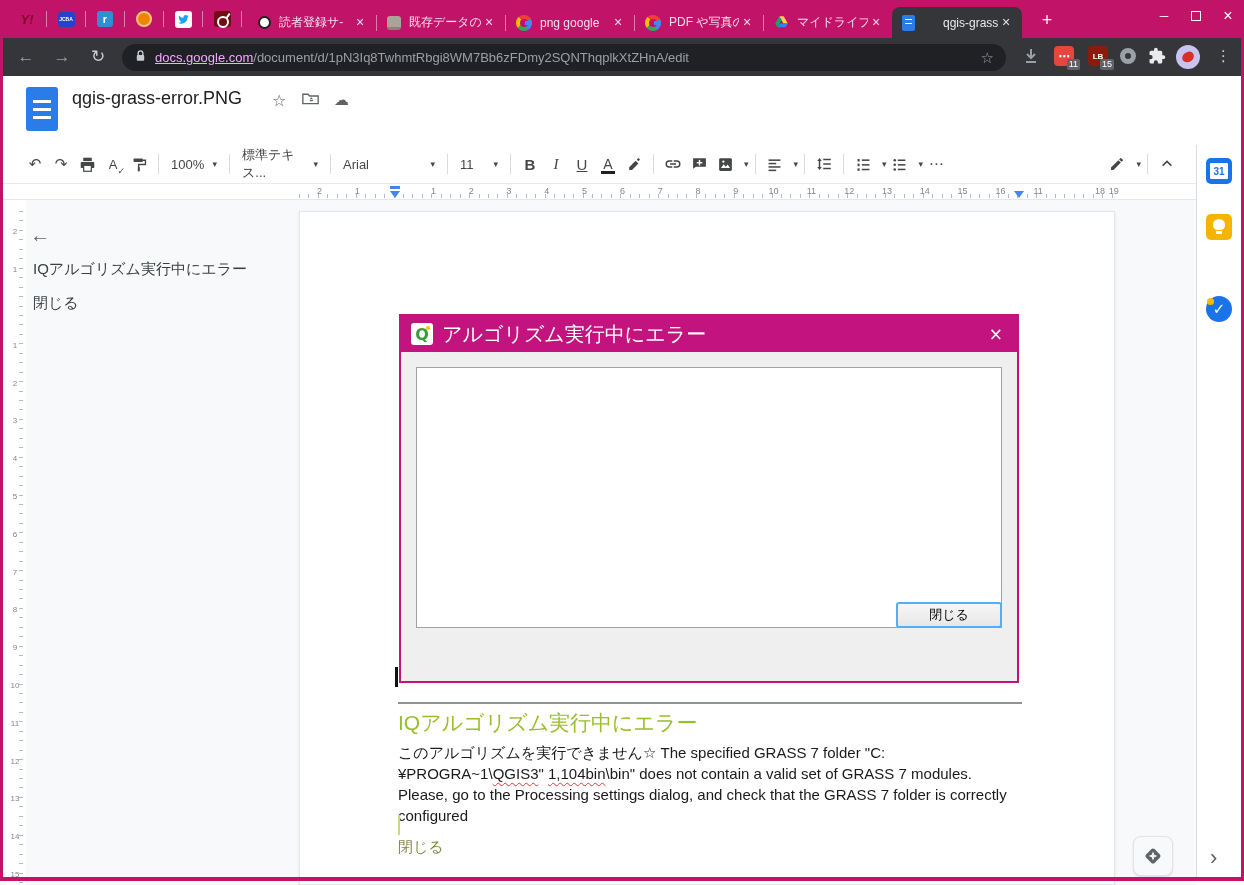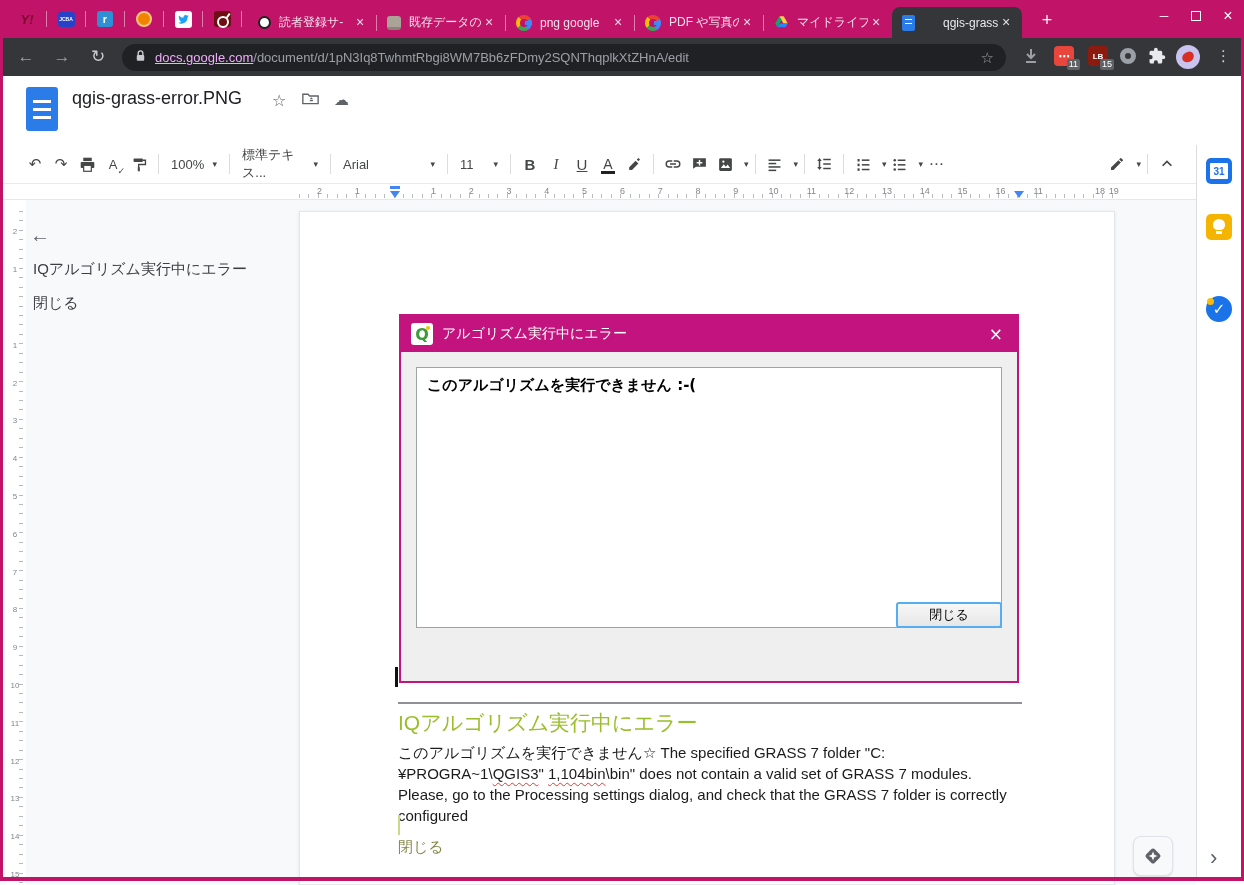--- a/index.html
+++ b/index.html
@@ -97,21 +97,21 @@
   .outline-back { position:absolute; left:30px; top:24px; font-size:20px; color:#5F6368; }
   .outline-item { position:absolute; left:33px; font-size:15px; color:#3C4043; }
 
   .page { position:absolute; left:299px; top:11px; width:816px; height:674px; background:#fff; border:1px solid #E3E6EA; box-shadow:0 1px 3px rgba(60,64,67,.12); }
 
   
   .docimg { position:absolute; left:99px; top:102px; width:620px; height:369px; border:2px solid #C3137E; background:#EFEFEF; font-family:"DejaVu Sans",sans-serif; }
   .dlg-titlebar { position:absolute; left:0; top:0; right:0; height:36px; background:#C3137E; display:flex; align-items:center; padding:0 10px; }
   .qgis-logo { width:22px; height:22px; background:#fff; border-radius:3px; color:#3D9B35; font-weight:bold; font-size:16px; display:flex; align-items:center; justify-content:center; position:relative; }
   .qgis-logo::after { content:""; position:absolute; right:3px; top:3px; width:4px; height:4px; background:#EEC800; border-radius:50%; }
-  .dlg-title { color:#fff; font-size:14px; margin-left:9px; flex:1; }
+  .dlg-title { color:#fff; font-size:20px; margin-left:9px; flex:1; }
   .dlg-x { color:#fff; font-size:17px; padding:0 4px; }
   .dlg-box { position:absolute; left:15px; top:51px; width:586px; height:261px; background:#fff; border:1px solid #9EA3A8; padding:8px 10px; }
   .dlg-h { font-size:15px; font-weight:bold; color:#000; }
   .dlg-b { margin-top:13px; font-size:13px; line-height:16px; color:#000; font-family:"DejaVu Sans Mono","DejaVu Sans",monospace; }
   .dlg-close { position:absolute; right:15px; top:286px; width:106px; height:26px; background:linear-gradient(#F7F7F7,#E7E7E7); border:2px solid #56ADF1; border-radius:3px; font-size:13px; color:#000; font-family:"DejaVu Sans",sans-serif; }
 
   .tcursor { position:absolute; left:95px; top:455px; width:3px; height:20px; background:#111; }
   .dochr { position:absolute; left:98px; top:490px; width:624px; height:2px; background:#8E9196; }
   .docheading { position:absolute; left:98px; top:497px; font-size:21px; color:#9ABE2C; }
   .docpara { position:absolute; left:98px; top:530px; width:624px; font-size:15px; line-height:21px; color:#1B1B1B; }
@@ -485,21 +485,20 @@
 
   <div class="page">
 
     <div class="docimg">
       <div class="dlg-titlebar">
         <span class="qgis-logo">Q</span>
         <span class="dlg-title">アルゴリズム実行中にエラー</span>
         <span class="dlg-x">×</span>
       </div>
       <div class="dlg-box">
-        <div class="dlg-h">このアルゴリズムを実行できません :-(</div>
       </div>
       <button class="dlg-close">閉じる</button>
     </div>
 
     <span class="tcursor"></span>
     <div class="dochr"></div>
     <div class="docheading">IQアルゴリズム実行中にエラー</div>
     <div class="docpara"><span>このアルゴリズムを実行できません☆ The specified GRASS 7 folder "C:¥PROGRA~1\</span><span class="sq">QGIS3</span><span>" </span><span class="sq">1,104bin</span><span>\bin" does not contain a valid set of GRASS 7 modules. Please, go to the Processing settings dialog, and check that the GRASS 7 folder is correctly configured</span></div>
     <span class="gcursor"></span>
     <div class="docclosing">閉じる</div>

